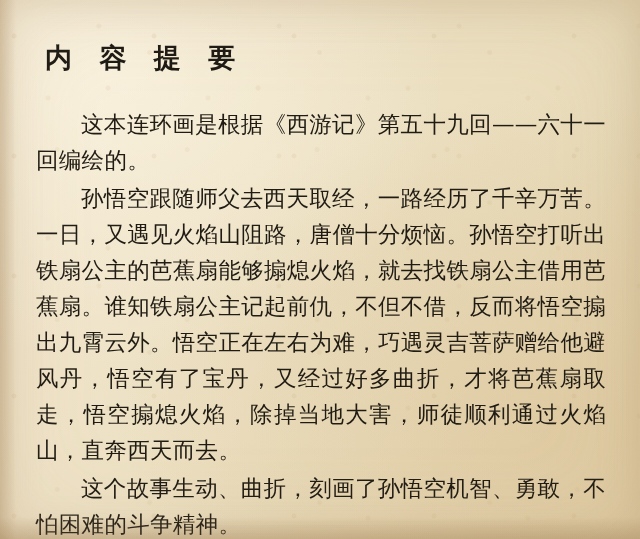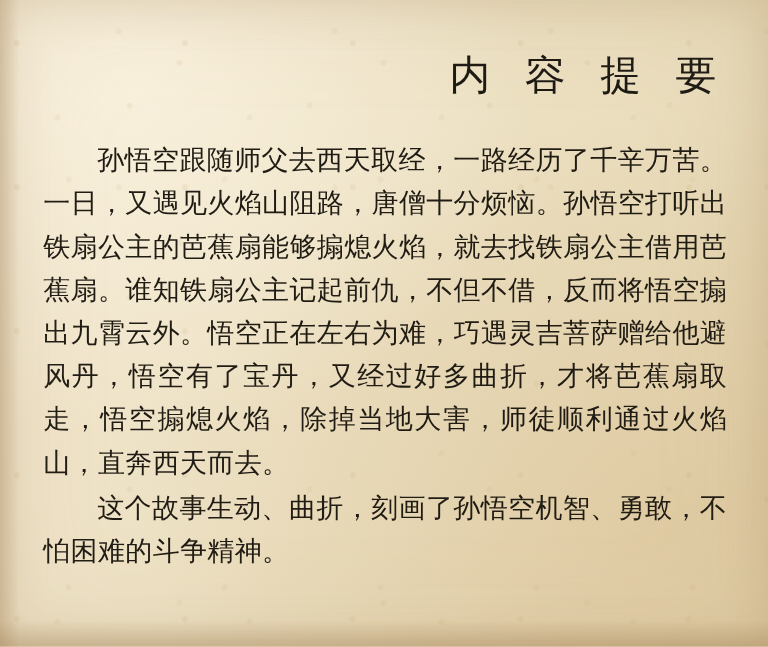--- a/index.html
+++ b/index.html
@@ -61,23 +61,23 @@
     background: linear-gradient(0deg, rgba(150,118,74,0.32) 0%, rgba(150,118,74,0.0) 100%);
     pointer-events: none;
   }
 
   .content {
     position: relative;
     padding: 0 34px 0 36px;
   }
 
   .doc-title {
-    text-align: right;
-    font-size: 34px;
-    font-weight: normal;
+    text-align: left;
+    font-size: 27px;
+    font-weight: bold;
     letter-spacing: 9px;
     color: #1d1a14;
     margin: 40px 0 0 0;
     padding-left: 9px;
     font-family: "DejaVu Serif", "Liberation Serif", serif;
   }
 
   .body-text {
     margin-top: 30px;
     font-size: 22.5px;
@@ -97,19 +97,20 @@
 
 <div class="page">
   <div class="grain"></div>
   <div class="left-edge"></div>
   <div class="bottom-edge"></div>
 
   <div class="content">
     <h1 class="doc-title">内 容 提 要</h1>
 
     <div class="body-text">
+      <p class="para">这本连环画是根据《西游记》第五十九回——六十一回编绘的。</p>
       <p class="para">孙悟空跟随师父去西天取经，一路经历了千辛万苦。一日，又遇见火焰山阻路，唐僧十分烦恼。孙悟空打听出铁扇公主的芭蕉扇能够搧熄火焰，就去找铁扇公主借用芭蕉扇。谁知铁扇公主记起前仇，不但不借，反而将悟空搧出九霄云外。悟空正在左右为难，巧遇灵吉菩萨赠给他避风丹，悟空有了宝丹，又经过好多曲折，才将芭蕉扇取走，悟空搧熄火焰，除掉当地大害，师徒顺利通过火焰山，直奔西天而去。</p>
       <p class="para">这个故事生动、曲折，刻画了孙悟空机智、勇敢，不怕困难的斗争精神。</p>
     </div>
   </div>
 
   <div class="edge-shade"></div>
 </div>
 
 </body></html>

